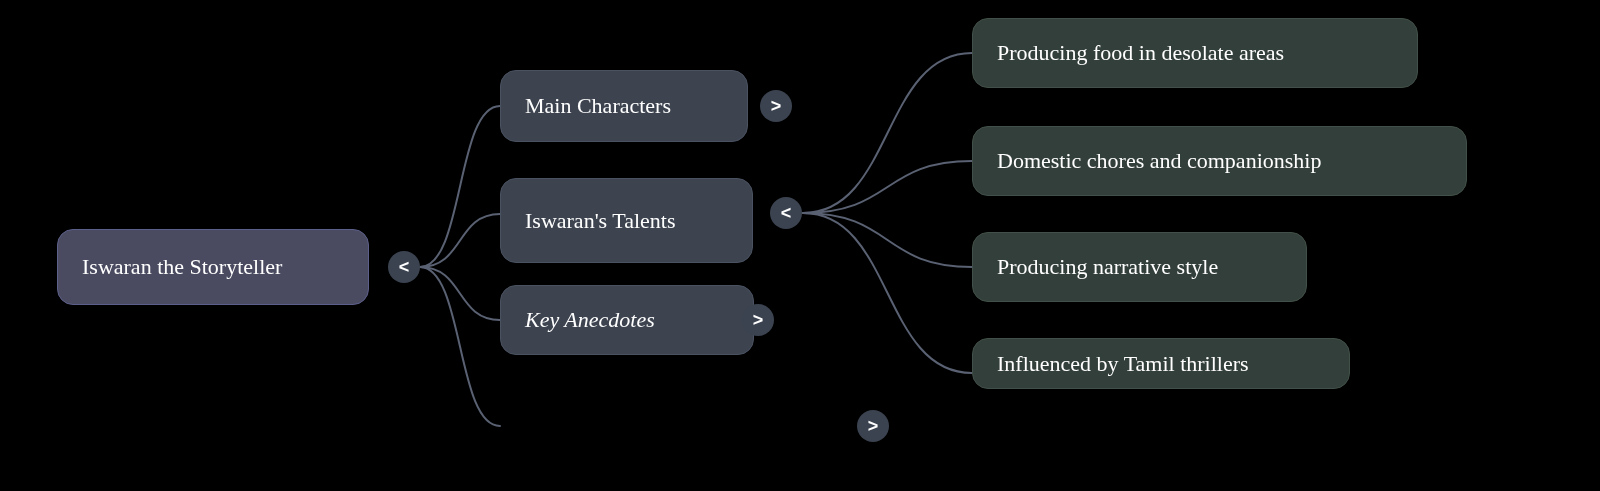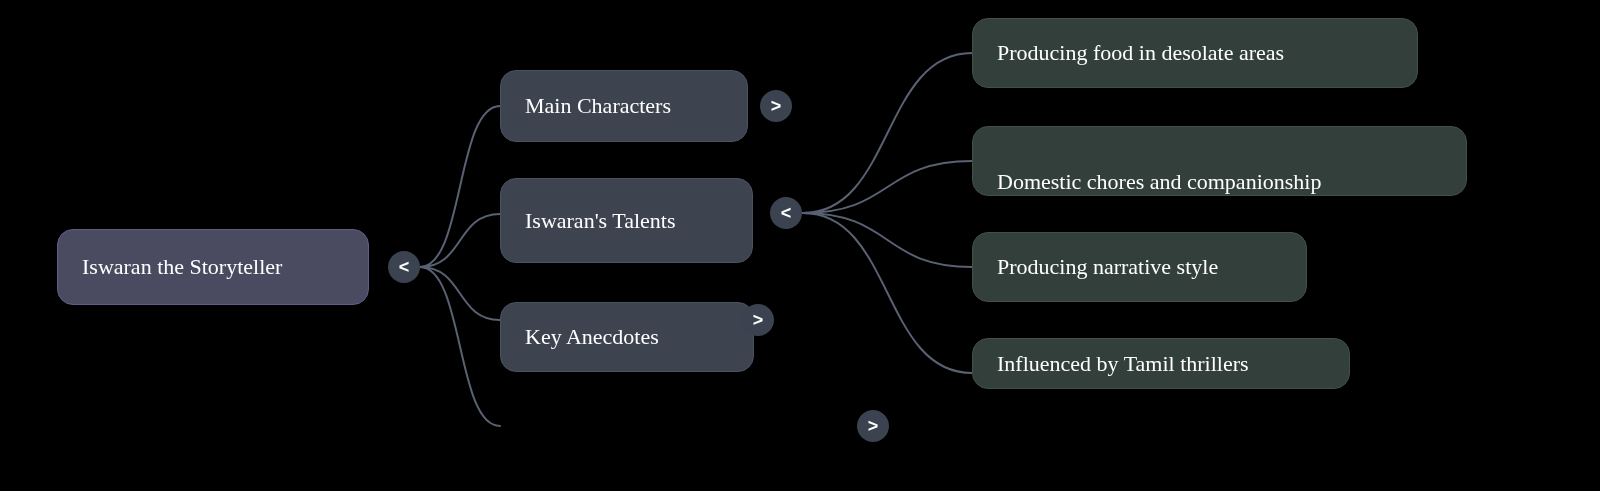--- a/index.html
+++ b/index.html
@@ -100,32 +100,32 @@
   <div class="node node-branch" style="left:500px; top:70px; width:248px; height:72px;">
     <span class="label">Main Characters</span>
   </div>
   <div class="toggle" style="left:760px; top:90px;">&gt;</div>
 
   <div class="node node-branch" style="left:500px; top:178px; width:253px; height:85px;">
     <span class="label">Iswaran's Talents</span>
   </div>
   <div class="toggle" style="left:770px; top:197px;">&lt;</div>
 
-  <div class="node node-branch" style="left:500px; top:302px; width:254px; height:70px;">
+  <div class="node node-branch" style="left:500px; top:285px; width:254px; height:70px;font-style:italic;">
     <span class="label">Key Anecdotes</span>
   </div>
   <div class="toggle" style="left:742px; top:304px;">&gt;</div>
 
   <div class="toggle" style="left:857px; top:410px;">&gt;</div>
 
   <div class="node node-leaf" style="left:972px; top:18px; width:446px; height:70px;">
     <span class="label">Producing food in desolate areas</span>
   </div>
 
-  <div class="node node-leaf" style="left:972px; top:126px; width:495px; height:70px;align-items:flex-end;">
+  <div class="node node-leaf" style="left:972px; top:126px; width:495px; height:70px;">
     <span class="label">Domestic chores and companionship</span>
   </div>
 
   <div class="node node-leaf" style="left:972px; top:232px; width:335px; height:70px;">
     <span class="label">Producing narrative style</span>
   </div>
 
   <div class="node node-leaf" style="left:972px; top:338px; width:378px; height:51px;">
     <span class="label">Influenced by Tamil thrillers</span>
   </div>

